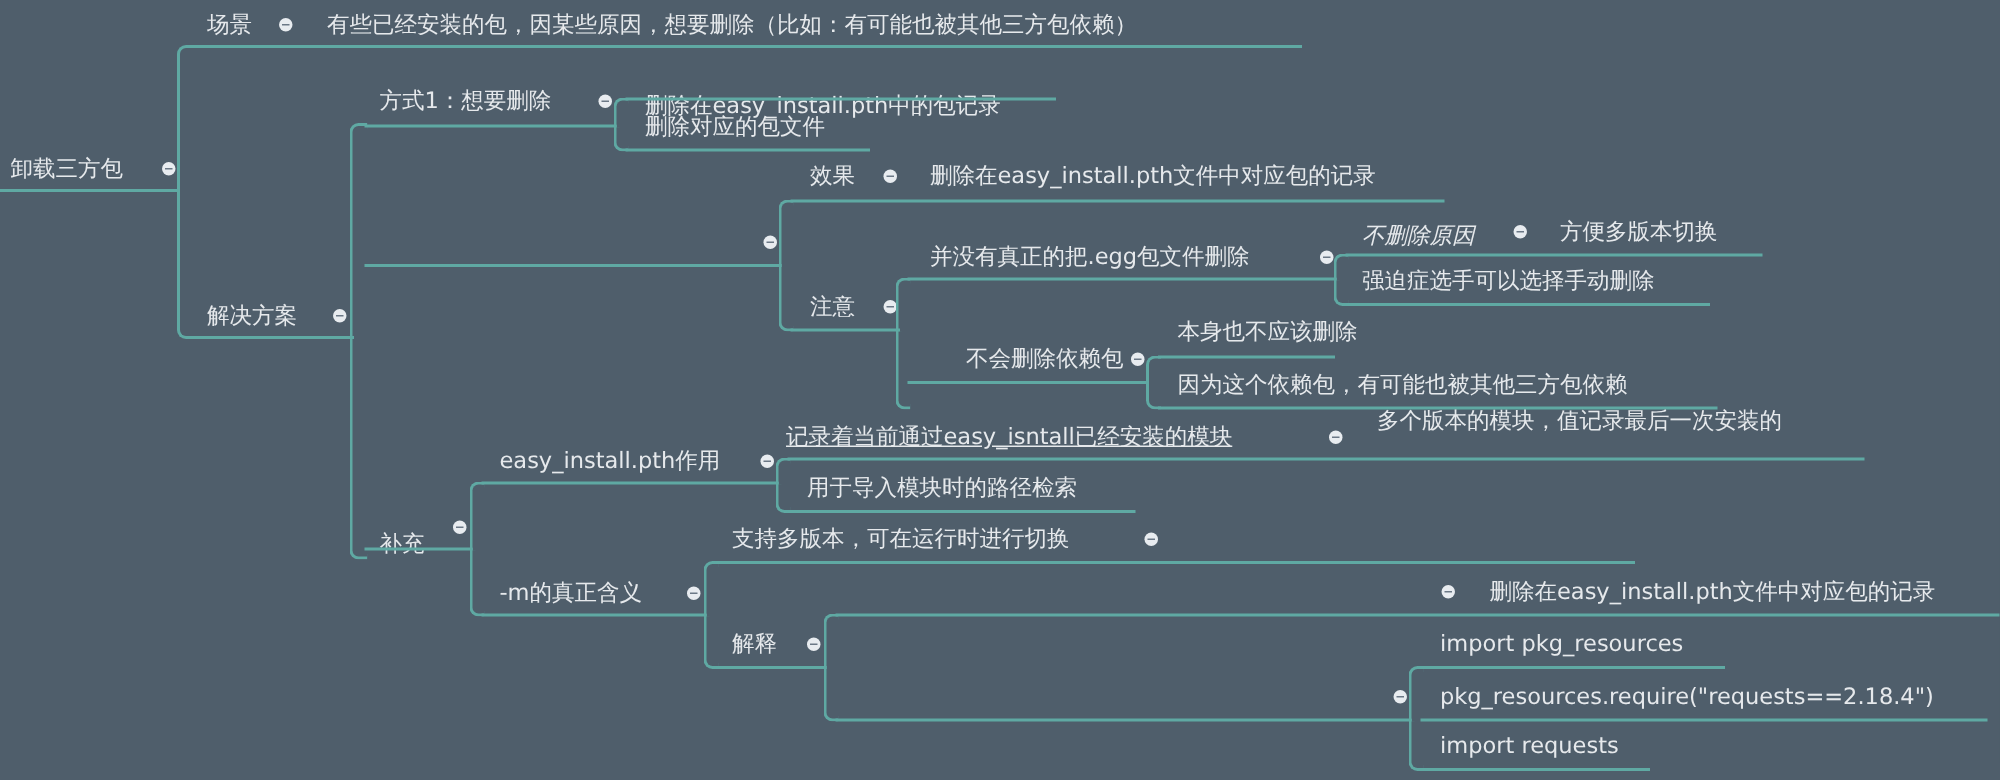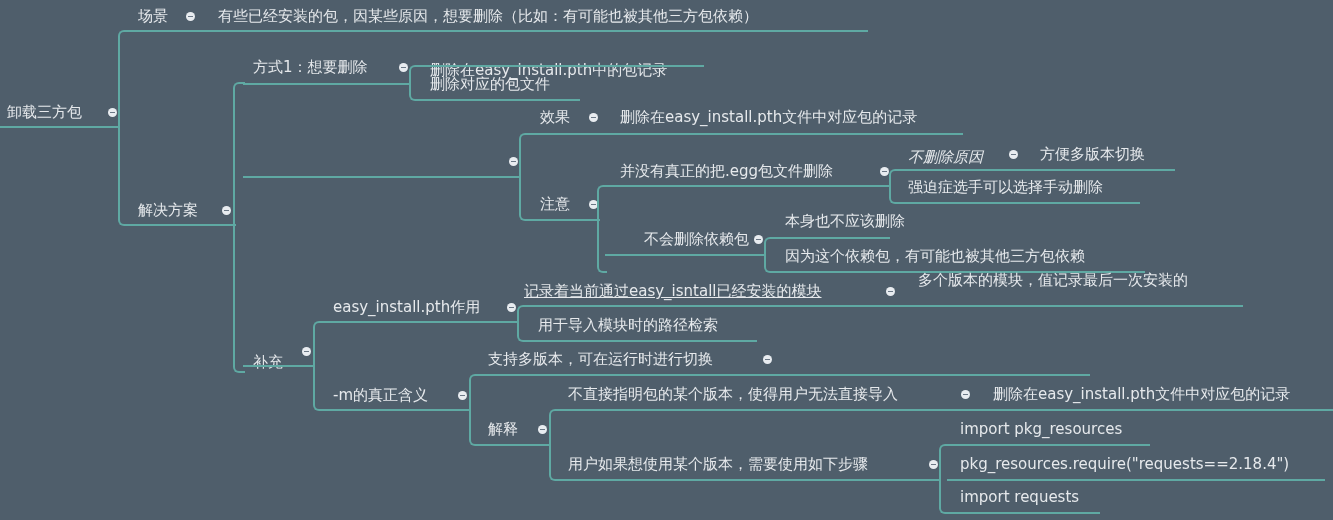--- a/index.html
+++ b/index.html
@@ -141,25 +141,23 @@
   <div class="elbow-b" style="left:469px;top:409px;width:10px;height:37px;"></div>
   <div class="node" style="left:488px;top:349px;text-align:right;">支持多版本，可在运行时进行切换</div>
   <div class="dot" style="left:763px;top:355px;"></div>
   <div class="line hline" style="left:477px;top:374px;width:613px;"></div>
 
   <div class="node" style="left:488px;top:419px;">解释</div>
   <div class="dot" style="left:538px;top:425px;"></div>
   <div class="line hline" style="left:477px;top:444px;width:74px;"></div>
   <div class="elbow" style="left:549px;top:409px;width:10px;height:37px;"></div>
   <div class="elbow-b" style="left:549px;top:444px;width:10px;height:37px;"></div>
-  <div class="node" style="left:568px;top:384px;">不直接指明包的某个版本，使得用户无法直接导入</div>
   <div class="dot" style="left:961px;top:390px;"></div>
   <div class="node" style="left:993px;top:384px;">删除在easy_install.pth文件中对应包的记录</div>
   <div class="line hline" style="left:557px;top:409px;width:776px;"></div>
-  <div class="node" style="left:568px;top:454px;">用户如果想使用某个版本，需要使用如下步骤</div>
   <div class="dot" style="left:929px;top:460px;"></div>
   <div class="line hline" style="left:557px;top:479px;width:384px;"></div>
   <div class="elbow" style="left:939px;top:444px;width:10px;height:37px;"></div>
   <div class="elbow-b" style="left:939px;top:479px;width:10px;height:35px;"></div>
   <div class="node" style="left:960px;top:419px;">import pkg_resources</div>
   <div class="line hline" style="left:947px;top:444px;width:203px;"></div>
   <div class="node" style="left:960px;top:454px;">pkg_resources.require("requests==2.18.4")</div>
   <div class="line hline" style="left:947px;top:479px;width:378px;"></div>
   <div class="node" style="left:960px;top:487px;">import requests</div>
   <div class="line hline" style="left:947px;top:512px;width:153px;"></div>

